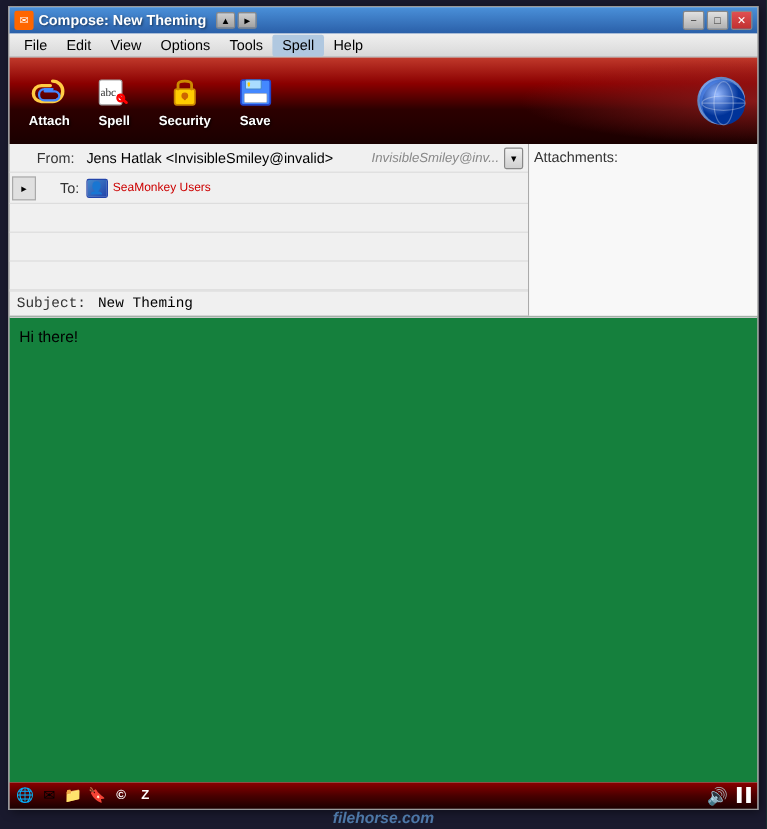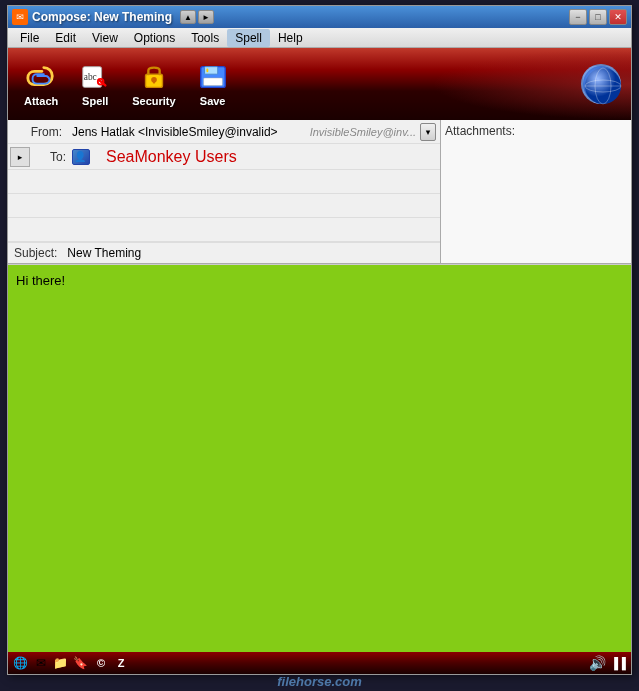--- a/index.html
+++ b/index.html
@@ -250,27 +250,27 @@
       display: flex;
       align-items: center;
       justify-content: center;
       margin-right: 4px;
       font-size: 10px;
       color: white;
       flex-shrink: 0;
     }
     .recipient-name {
       color: #cc0000;
-      font-size: 16px;
-      margin-left: 12px;
+      font-size: 10px;
     }
     .subject-row {
       display: flex;
       align-items: center;
       border-top: 1px solid #ddd;
+      font-family: Liberation Mono, monospace;
     }
     .subject-label {
       padding: 3px 6px 3px 6px;
       font-size: 12px;
       color: #333;
       flex-shrink: 0;
     }
     .subject-value {
       font-size: 12px;
       padding: 3px 4px;
@@ -285,21 +285,21 @@
     }
     .attachments-label {
       font-size: 12px;
       color: #333;
       font-weight: normal;
     }
 
     
     .message-body {
       flex: 1;
-      background: #84cc16;
+      background: #15803d;
       border-top: 1px solid #ccc;
       padding: 8px;
       font-size: 13px;
       color: #000;
       overflow: auto;
     }
 
     
     .status-bar {
       height: 22px;

